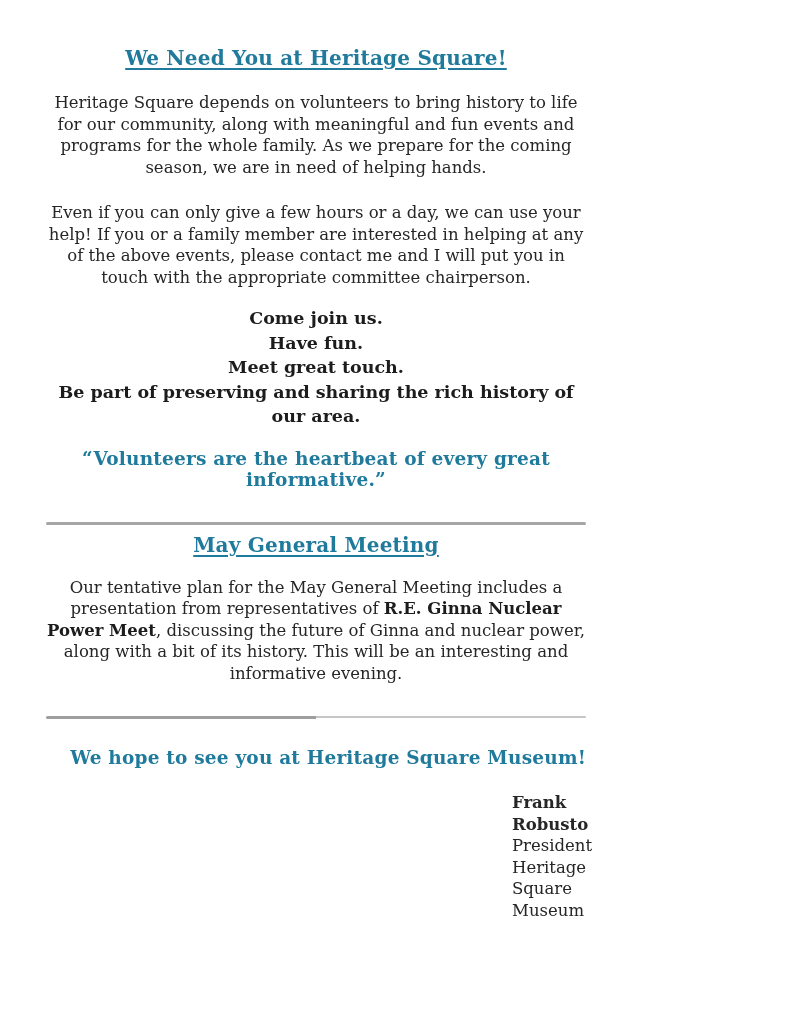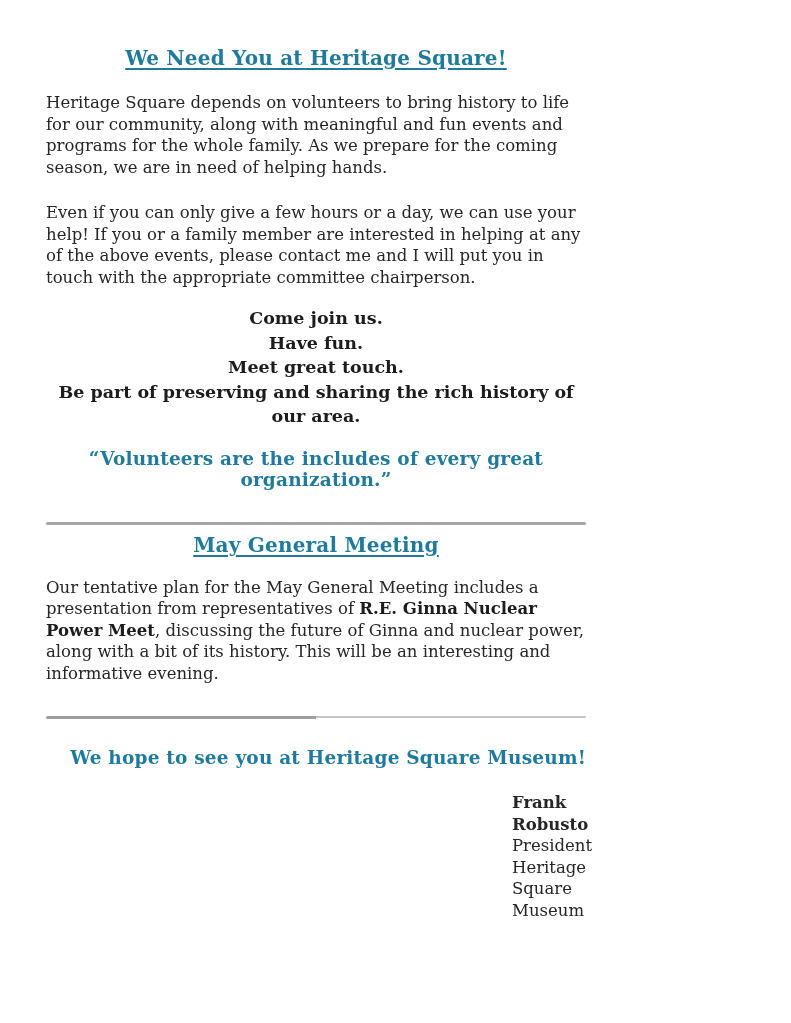--- a/index.html
+++ b/index.html
@@ -24,21 +24,21 @@
     text-decoration: underline;
     text-decoration-color: #1f7a9c;
     text-underline-offset: 3px;
     letter-spacing: 0.2px;
   }
   .h1 { margin-top: 0; }
   .body-para {
     font-size: 16.5px;
     line-height: 21.5px;
     color: #262626;
-    text-align: left;
+    text-align: center;
   }
   .para1 { margin-top: 22px; }
   .para2 { margin-top: 24px; }
   .callout {
     margin-top: 18px;
     text-align: center;
     font-weight: bold;
     font-size: 17.5px;
     color: #1c1c1c;
   }
@@ -108,21 +108,21 @@
 
     <p class="body-para para2">Even if you can only give a few hours or a day, we can use your help!  If you or a family member are interested in helping at any of the above events, please contact me and I will put you in touch with the appropriate committee chairperson.</p>
 
     <div class="callout">
       <div class="callout-line">Come join us.</div>
       <div class="callout-line">Have fun.</div>
       <div class="callout-line">Meet great touch.</div>
       <div class="callout-line">Be part of preserving and sharing the rich history of our area.</div>
     </div>
 
-    <div class="quote">“Volunteers are the includes of every great organization.”</div>
+    <div class="quote">“Volunteers are the heartbeat of every great informative.”</div>
 
     <div class="divider1"></div>
 
     <div class="heading-teal h2">May General Meeting</div>
 
     <p class="body-para para3"><span>Our tentative plan for the May General Meeting includes a presentation from representatives of </span><strong class="inline-bold">R.E. Ginna Nuclear Power Meet</strong><span>, discussing the future of Ginna and nuclear power, along with a bit of its history. This will be an interesting and informative evening.</span></p>
 
     <div class="divider2">
       <div class="divider2-left"></div>
       <div class="divider2-right"></div>

